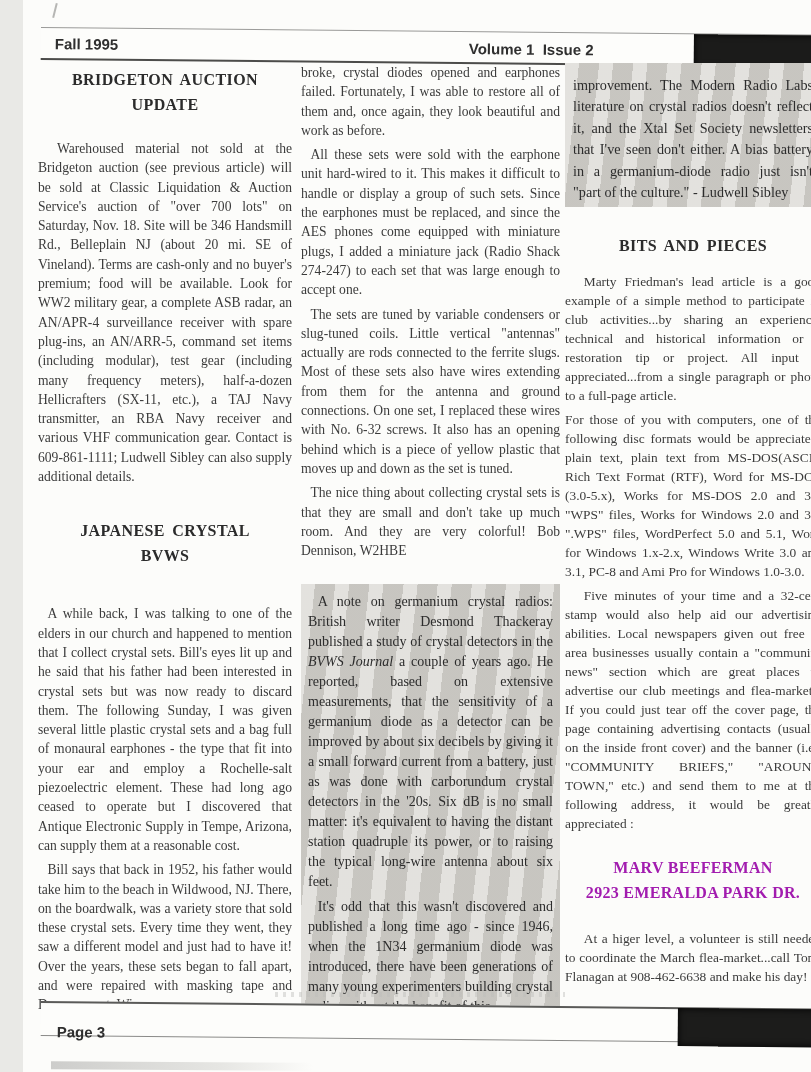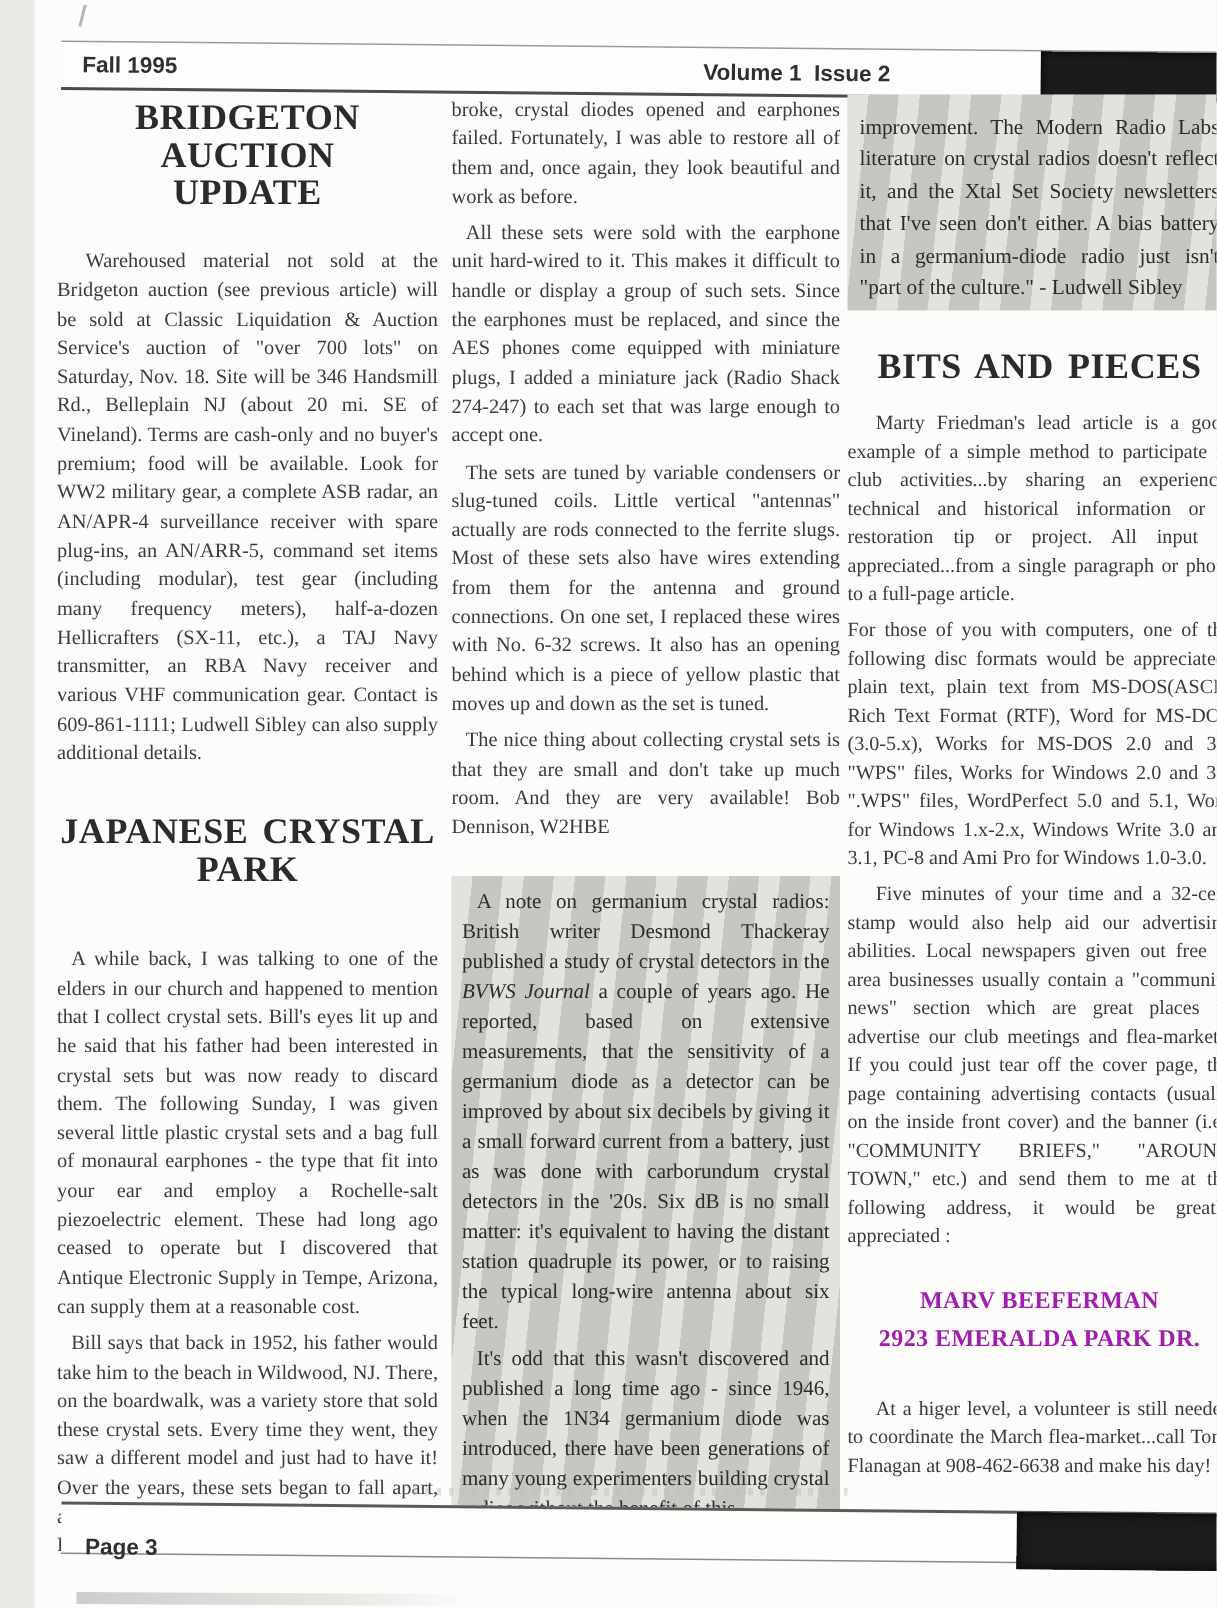--- a/index.html
+++ b/index.html
@@ -26,21 +26,21 @@
   
   .col { position:absolute; top:63px; text-align:justify; }
   .col-1 { left:15px;  width:254px; font-size:13.6px; line-height:19.3px; }
   .col-2 { left:278px; width:259px; font-size:13.6px; line-height:19.3px; }
   .col-3 { left:542px; width:256px; font-size:13.4px; line-height:19px; }
   p { margin-top:5px; }
   p.first { margin-top:0; }
   .indent { text-indent:1.4em; }
   .indent-sm { text-indent:0.7em; }
   .article-title {
-    font-weight:bold; font-size:24px; line-height:25px; text-align:center;
+    font-weight:bold; font-size:16px; line-height:25px; text-align:center;
     white-space:pre-line; color:#2b2b2b; letter-spacing:.4px; word-spacing:3px;
     text-indent:0;
   }
   .title-bridgeton { margin-top:4px; margin-bottom:22px; }
   .title-japanese  { margin-top:32px; margin-bottom:36px; }
   .title-bits      { margin-top:26px; margin-bottom:14px; }
   
   .highlight {
     background-color:#d7d5d0;
     background-image:repeating-linear-gradient(96deg,
@@ -95,30 +95,30 @@
     <span class="issue">Fall 1995</span>
     <span class="volume">Volume 1  Issue 2</span>
     <div class="ink-block-top"></div>
   </header>
 
   <section class="col col-1">
     <h2 class="article-title title-bridgeton">BRIDGETON AUCTION
 UPDATE</h2>
     <p class="first indent">Warehoused material not sold at the Bridgeton auction (see previous article) will be sold at Classic Liquidation &amp; Auction Service's auction of "over 700 lots" on Saturday, Nov. 18.  Site will be 346 Handsmill Rd., Belleplain NJ (about 20 mi. SE of Vineland).  Terms are cash-only and no buyer's premium; food will be available.  Look for WW2 military gear, a complete ASB radar, an AN/APR-4 surveillance receiver with spare plug-ins, an AN/ARR-5, command set items (including modular), test gear (including many frequency meters), half-a-dozen Hellicrafters (SX-11, etc.), a TAJ Navy transmitter, an RBA Navy receiver and various VHF communication gear. Contact is 609-861-1111; Ludwell Sibley can also supply additional details.</p>
     <h2 class="article-title title-japanese">JAPANESE CRYSTAL
-PARK</h2>
+BVWS</h2>
     <p class="first indent-sm">A while back, I was talking to one of the elders in our church and happened to mention that I collect crystal sets.  Bill's eyes lit up and he said that his father had been interested in crystal sets but was now ready to discard them.  The following Sunday, I was given several little plastic crystal sets and a bag full of monaural earphones - the type that fit into your ear and employ a Rochelle-salt piezoelectric element.  These had long ago ceased to operate but I discovered that Antique Electronic Supply in Tempe, Arizona, can supply them at a reasonable cost.</p>
     <p class="indent-sm">Bill says that back in 1952, his father would take him to the beach in Wildwood, NJ. There, on the boardwalk, was a variety store that sold these crystal sets.  Every time they went, they saw a different model and just had to have it!  Over the years, these sets began to fall apart, and were repaired with masking tape and Duco cement.  Wires</p>
   </section>
 
   <section class="col col-2">
     <p class="first">broke, crystal diodes opened and earphones failed.  Fortunately, I was able to restore all of them and, once again, they look beautiful and work as before.</p>
     <p class="indent-sm">All these sets were sold with the earphone unit hard-wired to it.  This makes it difficult to handle or display a group of such sets.  Since the earphones must be replaced, and since the AES phones come equipped with miniature plugs, I added a miniature jack (Radio Shack 274-247) to each set that was large enough to accept one.</p>
     <p class="indent-sm">The sets are tuned by variable condensers or slug-tuned coils.  Little vertical "antennas" actually are rods connected to the ferrite slugs.  Most of these sets also have wires extending from them for the antenna and ground connections.  On one set, I replaced these wires with No. 6-32 screws.  It also has an opening behind which is a piece of yellow plastic that moves up and down as the set is tuned.</p>
-    <p class="indent-sm">The nice thing about collecting crystal sets is that they are small and don't take up much room.  And they are very available!   Bob Dennison, W2HBE</p>
+    <p class="indent-sm">The nice thing about collecting crystal sets is that they are small and don't take up much room.  And they are very colorful!   Bob Dennison, W2HBE</p>
     <div class="highlight note-block">
       <p class="first indent-sm"><span>A note on germanium crystal radios: British writer Desmond Thackeray published a study of crystal detectors in the </span><em>BVWS Journal</em><span> a couple of years ago.  He reported, based on extensive measurements, that the sensitivity of a germanium diode as a detector can be improved by about six decibels by giving it a small forward current from a battery, just as was done with carborundum crystal detectors in the '20s.  Six dB is no small matter:  it's equivalent to having the distant station quadruple its power, or to raising the typical long-wire antenna about six feet.</span></p>
       <p class="indent-sm">It's odd that this wasn't discovered and published a long time ago - since 1946, when the 1N34 germanium diode was introduced, there have been generations of many young experimenters building crystal radios without the benefit of this</p>
     </div>
   </section>
 
   <section class="col col-3">
     <div class="highlight cont-block">
       <p class="first">improvement.  The Modern Radio Labs literature on crystal radios doesn't reflect it, and the Xtal Set Society newsletters that I've seen don't either.  A bias battery in a germanium-diode radio just isn't "part of the culture."  -  Ludwell Sibley</p>
     </div>

